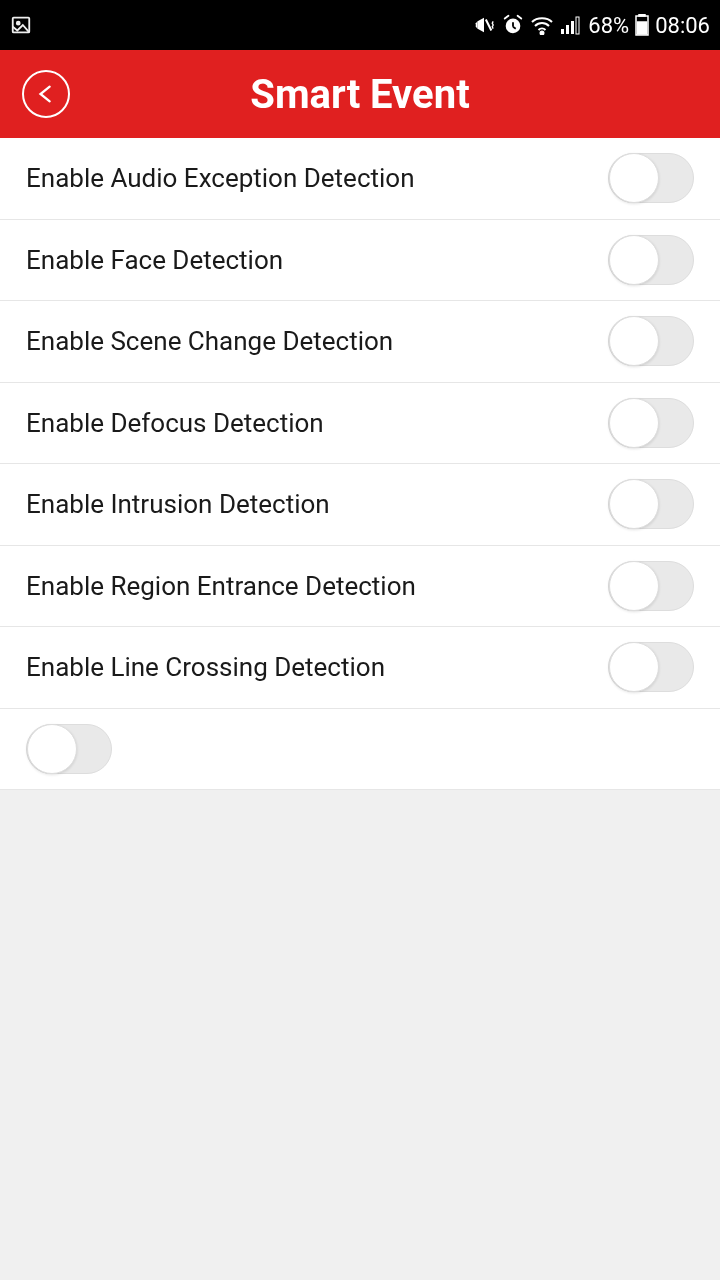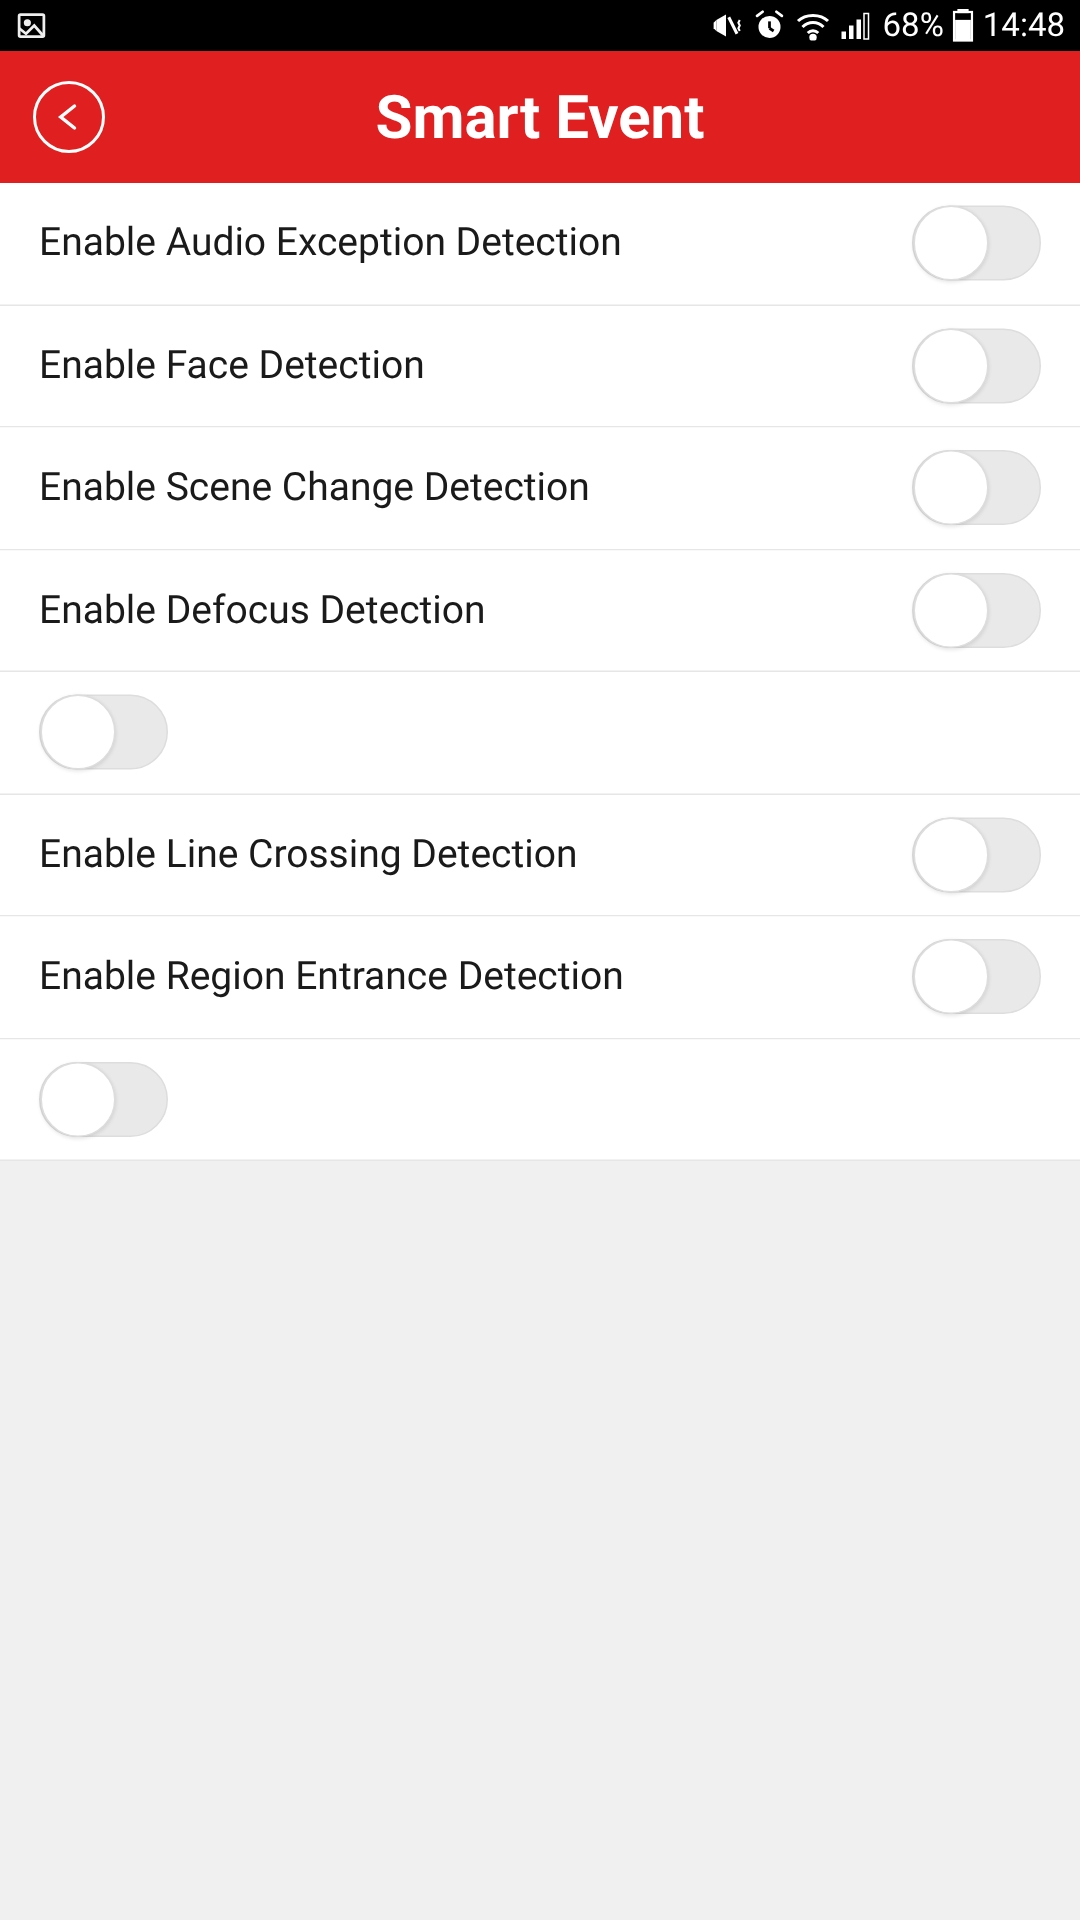--- a/index.html
+++ b/index.html
@@ -4,21 +4,21 @@
   <style>
     * { box-sizing: border-box; margin: 0; padding: 0; }
     body {
       width: 720px;
       height: 1280px;
       font-family: -apple-system, BlinkMacSystemFont, "Segoe UI", Roboto, sans-serif;
       background: #f0f0f0;
       overflow: hidden;
     }
     .status-bar {
-      height: 34px;
+      height: 50px;
       background: #000;
       color: #fff;
       display: flex;
       align-items: center;
       justify-content: space-between;
       padding: 0 10px;
       font-size: 22px;
       font-weight: 400;
     }
     .status-left { display: flex; align-items: center; gap: 6px; }
@@ -142,21 +142,21 @@
       </svg>
     </span>
     <span>68%</span>
     <span class="status-icon">
       <svg width="14" height="22" viewBox="0 0 14 22" fill="none" stroke="#fff" stroke-width="1.5">
         <rect x="4" y="0" width="6" height="2" fill="#fff"></rect>
         <rect x="1" y="2" width="12" height="19"></rect>
         <rect x="2.5" y="8" width="9" height="12" fill="#fff"></rect>
       </svg>
     </span>
-    <span>14:48</span>
+    <span>08:06</span>
   </div>
 </div>
 
 <div class="header">
   <div class="back-btn">
     <svg width="22" height="22" viewBox="0 0 24 24" fill="none" stroke="#fff" stroke-width="2.5" stroke-linecap="round">
       <path d="M16 4 L6 12 L16 20"></path>
     </svg>
   </div>
   <div class="header-title">Smart Event</div>
@@ -181,36 +181,37 @@
         <div class="toggle-knob"></div>
       </div>
   </div>
   <div class="row">
     <div class="row-label">Enable Defocus Detection</div>
     <div class="toggle">
         <div class="toggle-knob"></div>
       </div>
   </div>
   <div class="row">
+    <div class="row-label">Enable Intrusion Detection</div>
+    <div class="toggle">
+        <div class="toggle-knob"></div>
+      </div>
+  </div>
+  <div class="row">
+    <div class="row-label">Enable Region Entrance Detection</div>
     <div class="toggle">
         <div class="toggle-knob"></div>
       </div>
   </div>
   <div class="row">
     <div class="row-label">Enable Line Crossing Detection</div>
     <div class="toggle">
         <div class="toggle-knob"></div>
       </div>
   </div>
   <div class="row">
-    <div class="row-label">Enable Region Entrance Detection</div>
-    <div class="toggle">
-        <div class="toggle-knob"></div>
-      </div>
-  </div>
-  <div class="row">
     <div class="toggle">
         <div class="toggle-knob"></div>
       </div>
   </div>
 </div>
 
 <div class="below"></div>
 
 </body></html>

